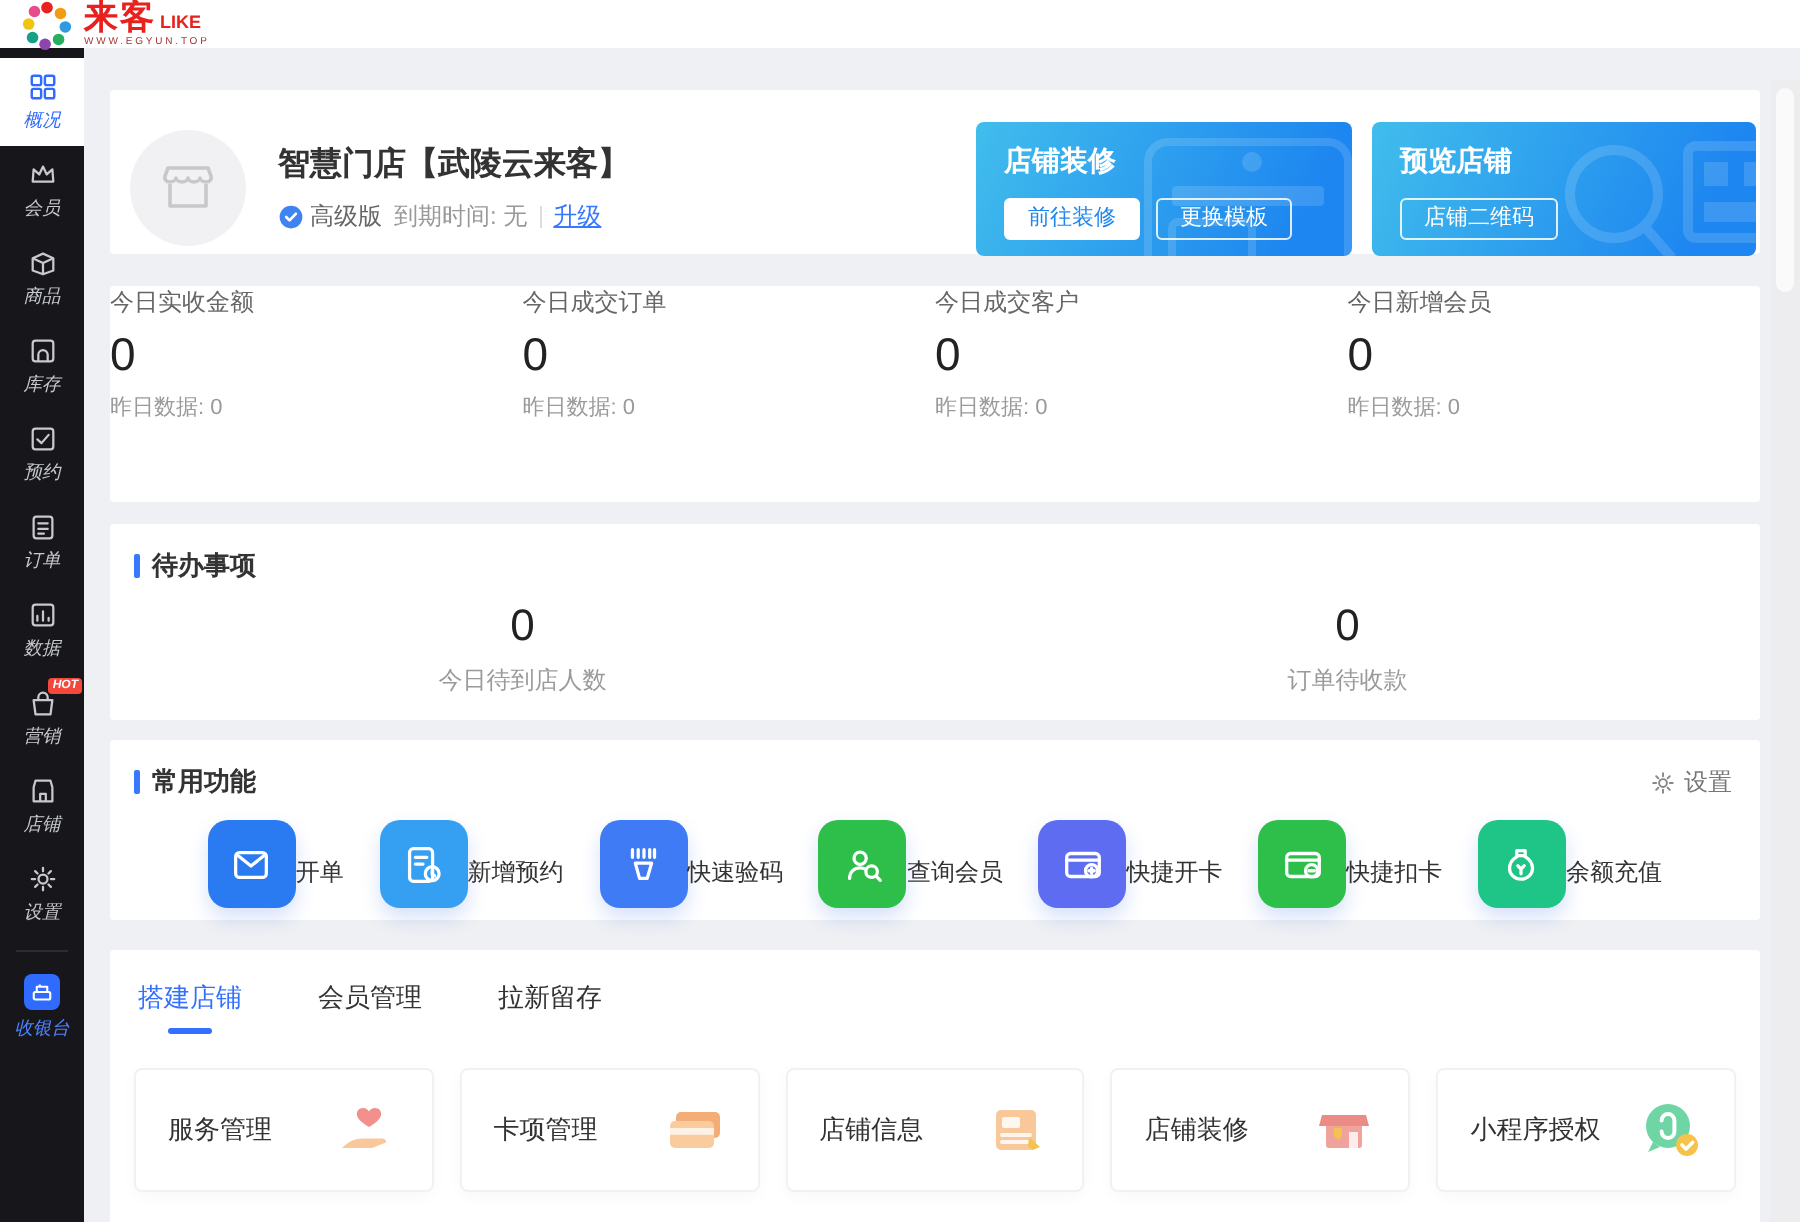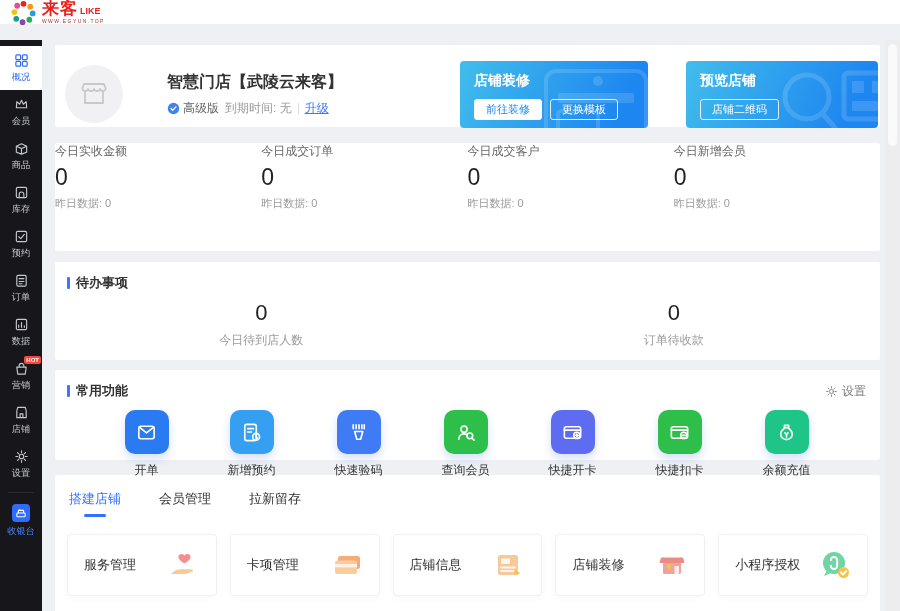--- a/index.html
+++ b/index.html
@@ -10,36 +10,36 @@
   .topbar { position:absolute; top:0; left:0; right:0; height:24px; background:#fff; z-index:20; display:flex; align-items:center; padding-left:10px; }
   .logo { display:flex; align-items:center; gap:5px; }
   .logo-mark { width:27px; height:27px; position:relative; }
   .logo-text-wrap { display:flex; flex-direction:column; line-height:1; }
   .logo-brand-row { display:flex; align-items:flex-end; gap:2px; }
   .logo-brand { color:#e8211d; font-weight:bold; font-size:17px; letter-spacing:1px; }
   .logo-like { color:#e8211d; font-weight:bold; font-size:9px; padding-bottom:1px; }
   .logo-tagline { font-size:5px; color:#a33; letter-spacing:1.4px; margin-top:2px; }
 
   
-  .sidebar { position:absolute; top:40px; left:0; bottom:0; width:42px; background:#17171b; display:flex; flex-direction:column; align-items:stretch; padding-top:6px; z-index:10; }
+  .sidebar { position:absolute; top:23px; left:0; bottom:0; width:42px; background:#17171b; display:flex; flex-direction:column; align-items:stretch; padding-top:6px; z-index:10;font-style:italic; }
   .side-item { height:44px; display:flex; flex-direction:column; align-items:center; justify-content:center; gap:2px; color:#c7c9cf; cursor:pointer; position:relative; flex:0 0 auto; }
   .side-item .slabel { font-size:10px; transform:scale(.92); white-space:nowrap; }
   .side-item svg { display:block; }
   .side-item.active { background:#fff; color:#2f6bff; }
   .side-badge { position:absolute; top:2px; right:1px; background:#f5473c; color:#fff; font-size:6px; font-weight:bold; padding:1px 2px; border-radius:2px; line-height:1; }
   .side-divider { height:1px; background:#2c2c32; margin:6px 8px; flex:0 0 auto; }
   .cashier-ic { width:18px; height:18px; border-radius:4px; background:#2f6bff; display:flex; align-items:center; justify-content:center; }
   .side-item.cashier { color:#4d82ff; }
 
   
   .main { position:absolute; top:40px; left:42px; right:0; bottom:0; overflow:hidden; padding:5px 20px 0 13px; }
   .card { background:#fff; border-radius:2px; }
 
   
-  .store-row { height:82px; display:flex; align-items:center; padding:16px 2px 0 10px;gap:28px; }
+  .store-row { height:82px; display:flex; align-items:center; padding:16px 2px 0 10px; }
   .avatar { width:58px; height:58px; border-radius:50%; background:#f1f1f3; display:flex; align-items:center; justify-content:center; flex:0 0 auto; }
   .store-info { margin-left:16px; flex:1 1 auto; }
   .store-title { font-size:16px; font-weight:bold; color:#333; }
   .store-meta { display:flex; align-items:center; gap:6px; margin-top:7px; font-size:12px; color:#999;text-align:right; }
   .plan-badge { display:flex; align-items:center; gap:3px; color:#666; }
   .meta-divider { width:1px; height:11px; background:#ddd; }
   .upgrade-link { color:#3778ff; text-decoration:underline; cursor:pointer; }
 
   .banner { width:188px; height:67px; border-radius:4px; background:linear-gradient(115deg,#41bdec 0%,#1d86f0 85%); color:#fff; padding:11px 14px; position:relative; overflow:hidden; flex:0 0 auto; }
   .banner + .banner { margin-left:10px; width:192px; }
@@ -69,21 +69,21 @@
   .todo-card { margin-top:11px; height:98px; }
   .todo-row { display:flex; margin-top:8px; }
   .todo-col { flex:1; text-align:center; }
   .todo-value { font-size:22px; color:#222; }
   .todo-label { font-size:12px; color:#9a9a9a; margin-top:6px; }
 
   
   .quick-card { margin-top:10px; height:90px; }
   .settings-btn { font-size:12px; color:#777; display:flex; align-items:center; gap:4px; cursor:pointer; }
   .quick-row { display:flex; justify-content:space-around; padding:10px 40px 0; }
-  .quick-item { display:flex; flex-direction:column; align-items:center; cursor:pointer; }
+  .quick-item { display:flex; align-items:center; cursor:pointer; }
   .quick-ic { width:44px; height:44px; border-radius:10px; display:flex; align-items:center; justify-content:center; box-shadow:0 5px 10px rgba(30,90,220,.18); }
   .quick-label { font-size:12px; color:#333; margin-top:8px; }
 
   
   .bottom-card { margin-top:15px; height:150px; padding:0 12px; }
   .tabs { display:flex; gap:38px; padding:15px 2px 0; }
   .tab { font-size:13px; color:#333; padding-bottom:9px; position:relative; cursor:pointer; }
   .tab.active { color:#3370ff; }
   .tab.active::after { content:""; position:absolute; left:50%; transform:translateX(-50%); bottom:0; width:22px; height:3px; border-radius:2px; background:#3370ff; }
   .shortcut-row { display:flex; gap:13px; margin-top:17px; }

